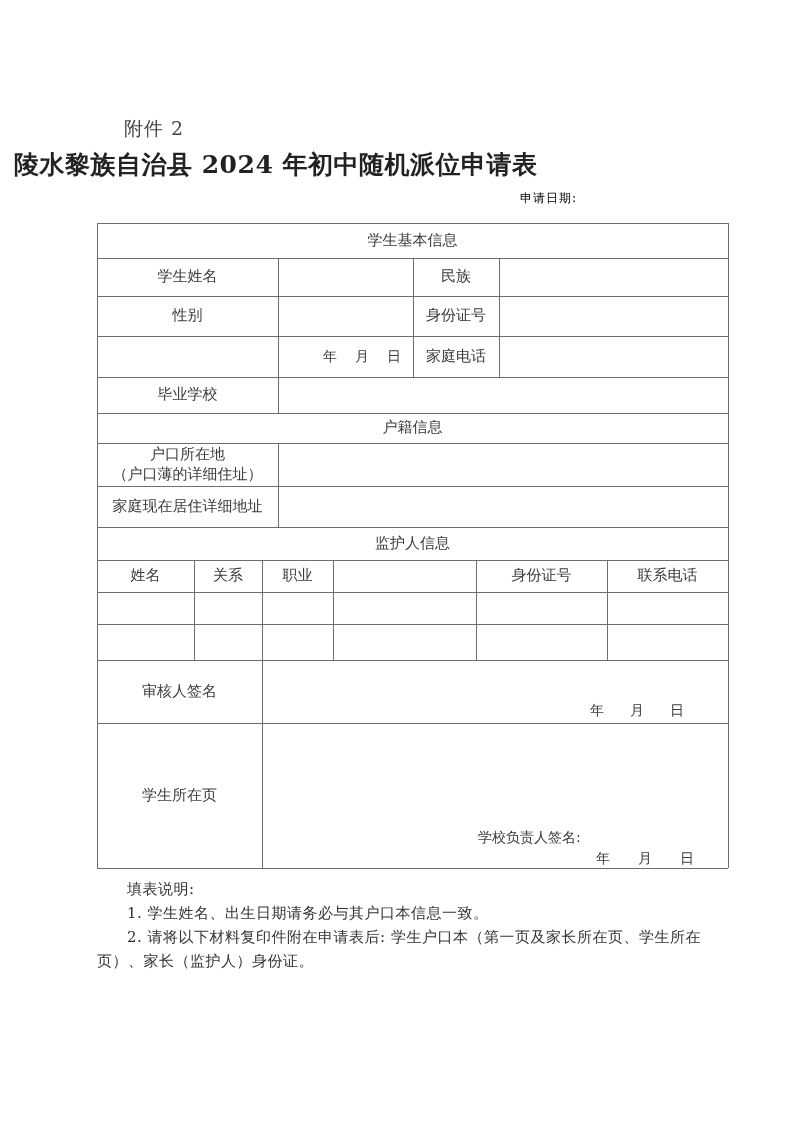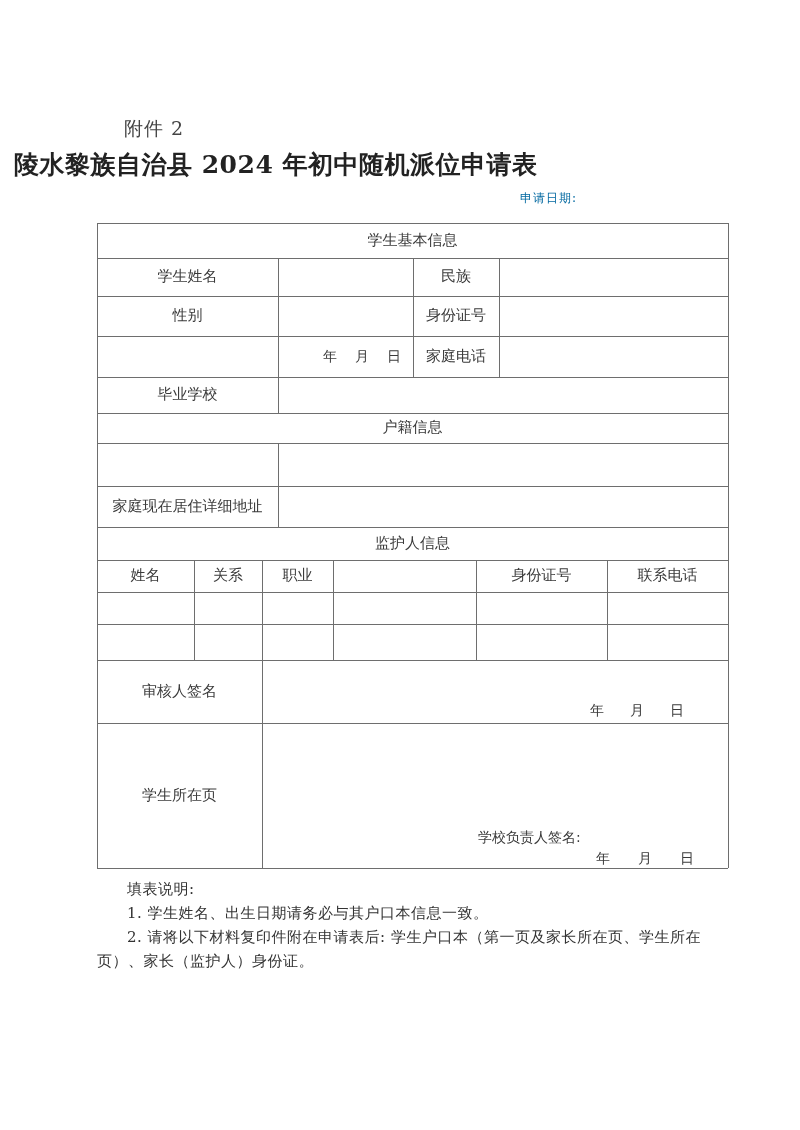--- a/index.html
+++ b/index.html
@@ -4,21 +4,21 @@
 <style>
   html, body { margin: 0; padding: 0; }
   body {
     width: 800px; height: 1130px; background: #ffffff; position: relative;
     font-family: "DejaVu Serif", "Liberation Serif", serif; color: #3a3a3a;
     overflow: hidden;
   }
   .attach { position: absolute; left: 124px; top: 116px; font-size: 19px; color: #444; letter-spacing: 1px; }
   .title { position: absolute; left: 0; width: 800px; top: 148px; text-align: left; font-size: 25px; font-weight: bold; color: #222; letter-spacing: 0.5px; }
   .title span { position: relative; left: 14px; }
-  .date-label { position: absolute; left: 520px; top: 190px; font-size: 12px; color: #0369a1; letter-spacing: 1px; }
+  .date-label { position: absolute; left: 520px; top: 190px; font-size: 12px; color: #000000; letter-spacing: 1px; }
 
   .form { position: absolute; left: 97px; top: 223px; width: 631px; height: 645px; }
   .line-h { position: absolute; height: 0; border-top: 1.5px solid #6e6e6e; }
   .line-v { position: absolute; width: 0; border-left: 1.5px solid #6e6e6e; }
   .cell { position: absolute; display: flex; align-items: center; justify-content: center; font-size: 15px; color: #3a3a3a; text-align: center; line-height: 1.3; font-family: "DejaVu Sans", "Liberation Sans", sans-serif; }
   .cell.blank { cursor: text; }
   .ymd { position: absolute; font-size: 14px; color: #3a3a3a; word-spacing: 0; font-family: "DejaVu Sans", "Liberation Sans", sans-serif; }
   .ymd span { display: inline-block; margin-left: 18px; }
   .ymd span:first-child { margin-left: 0; }
 
@@ -86,20 +86,24 @@
     </div>
   </div>
   <div class="cell" style="left:316px;top:113px;width:86px;height:41px">家庭电话</div>
   <div class="cell blank" style="left:402px;top:113px;width:229px;height:41px"></div>
 
   <div class="cell" style="left:0;top:154px;width:181px;height:36px">毕业学校</div>
   <div class="cell blank" style="left:181px;top:154px;width:450px;height:36px"></div>
 
   <div class="cell" style="left:0;top:190px;width:631px;height:30px">户籍信息</div>
 
+  <div class="cell" style="left:0;top:220px;width:181px;height:43px;flex-direction:column">
+    <div>户口所在地</div>
+    <div>（户口薄的详细住址）</div>
+  </div>
   <div class="cell blank" style="left:181px;top:220px;width:450px;height:43px"></div>
 
   <div class="cell" style="left:0;top:263px;width:181px;height:41px">家庭现在居住详细地址</div>
   <div class="cell blank" style="left:181px;top:263px;width:450px;height:41px"></div>
 
   <div class="cell" style="left:0;top:304px;width:631px;height:33px">监护人信息</div>
 
   <div class="cell" style="left:0;top:337px;width:97px;height:32px">姓名</div>
   <div class="cell" style="left:97px;top:337px;width:68px;height:32px">关系</div>
   <div class="cell" style="left:165px;top:337px;width:71px;height:32px">职业</div>

